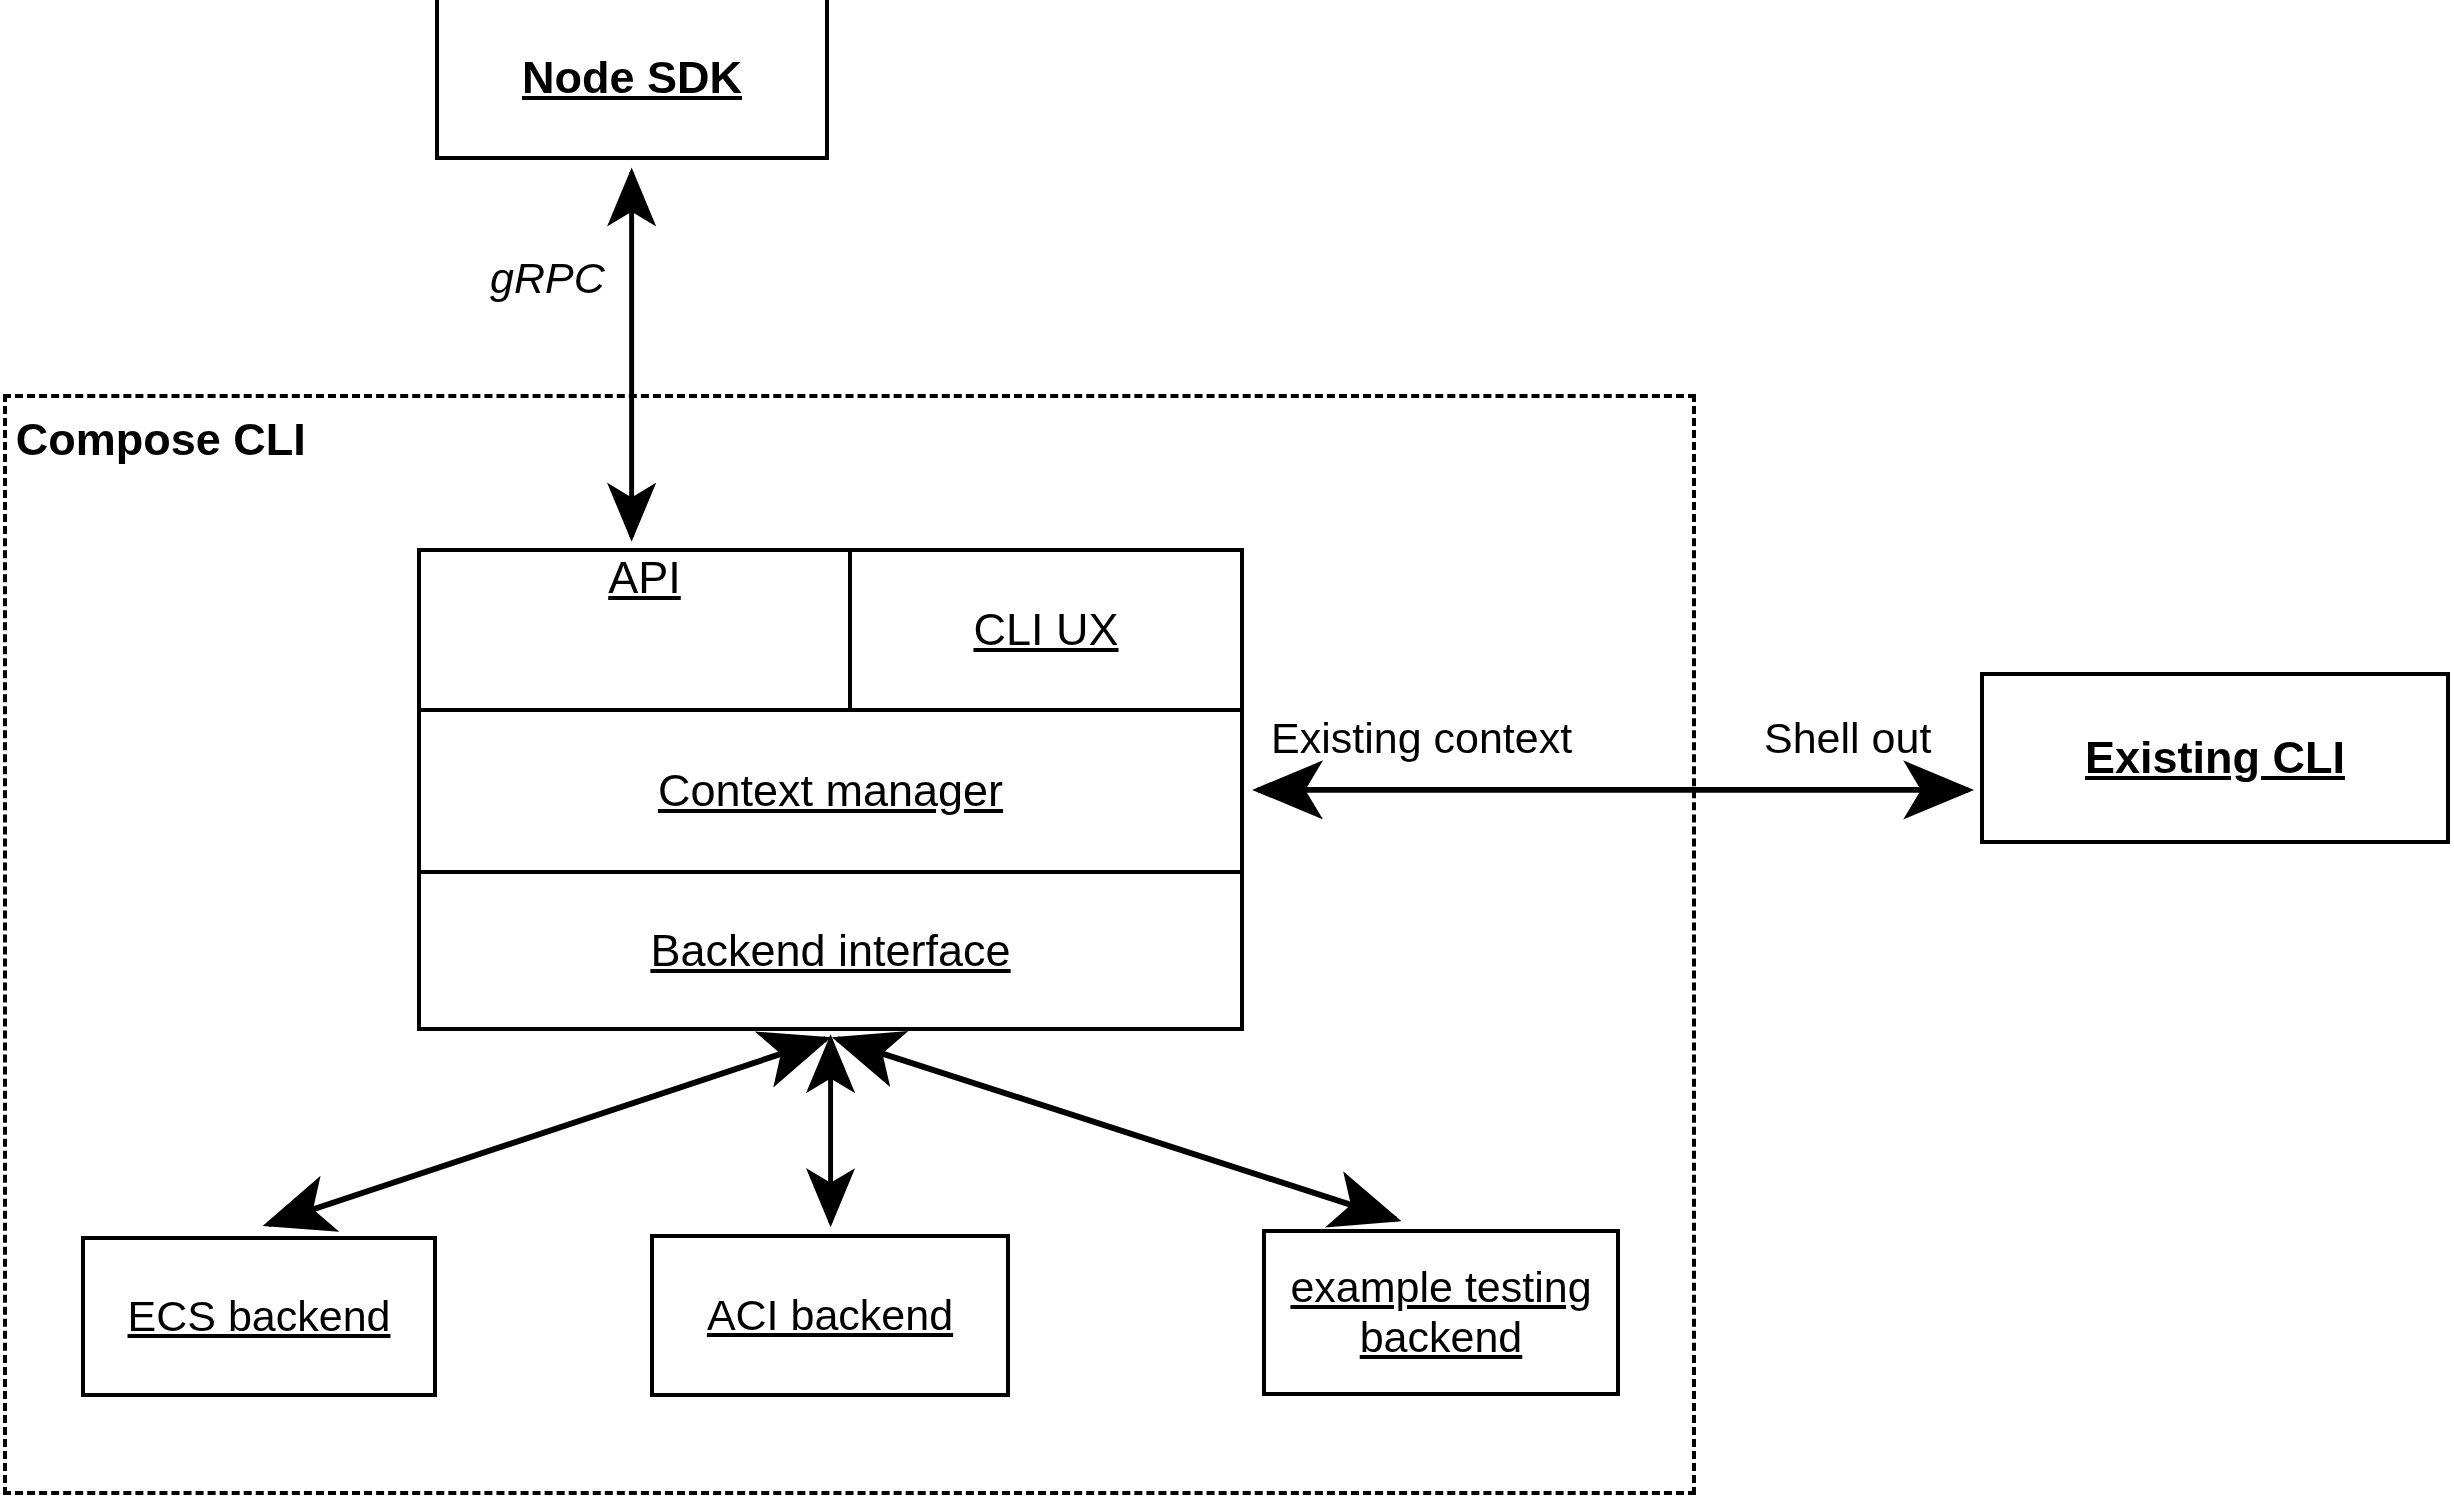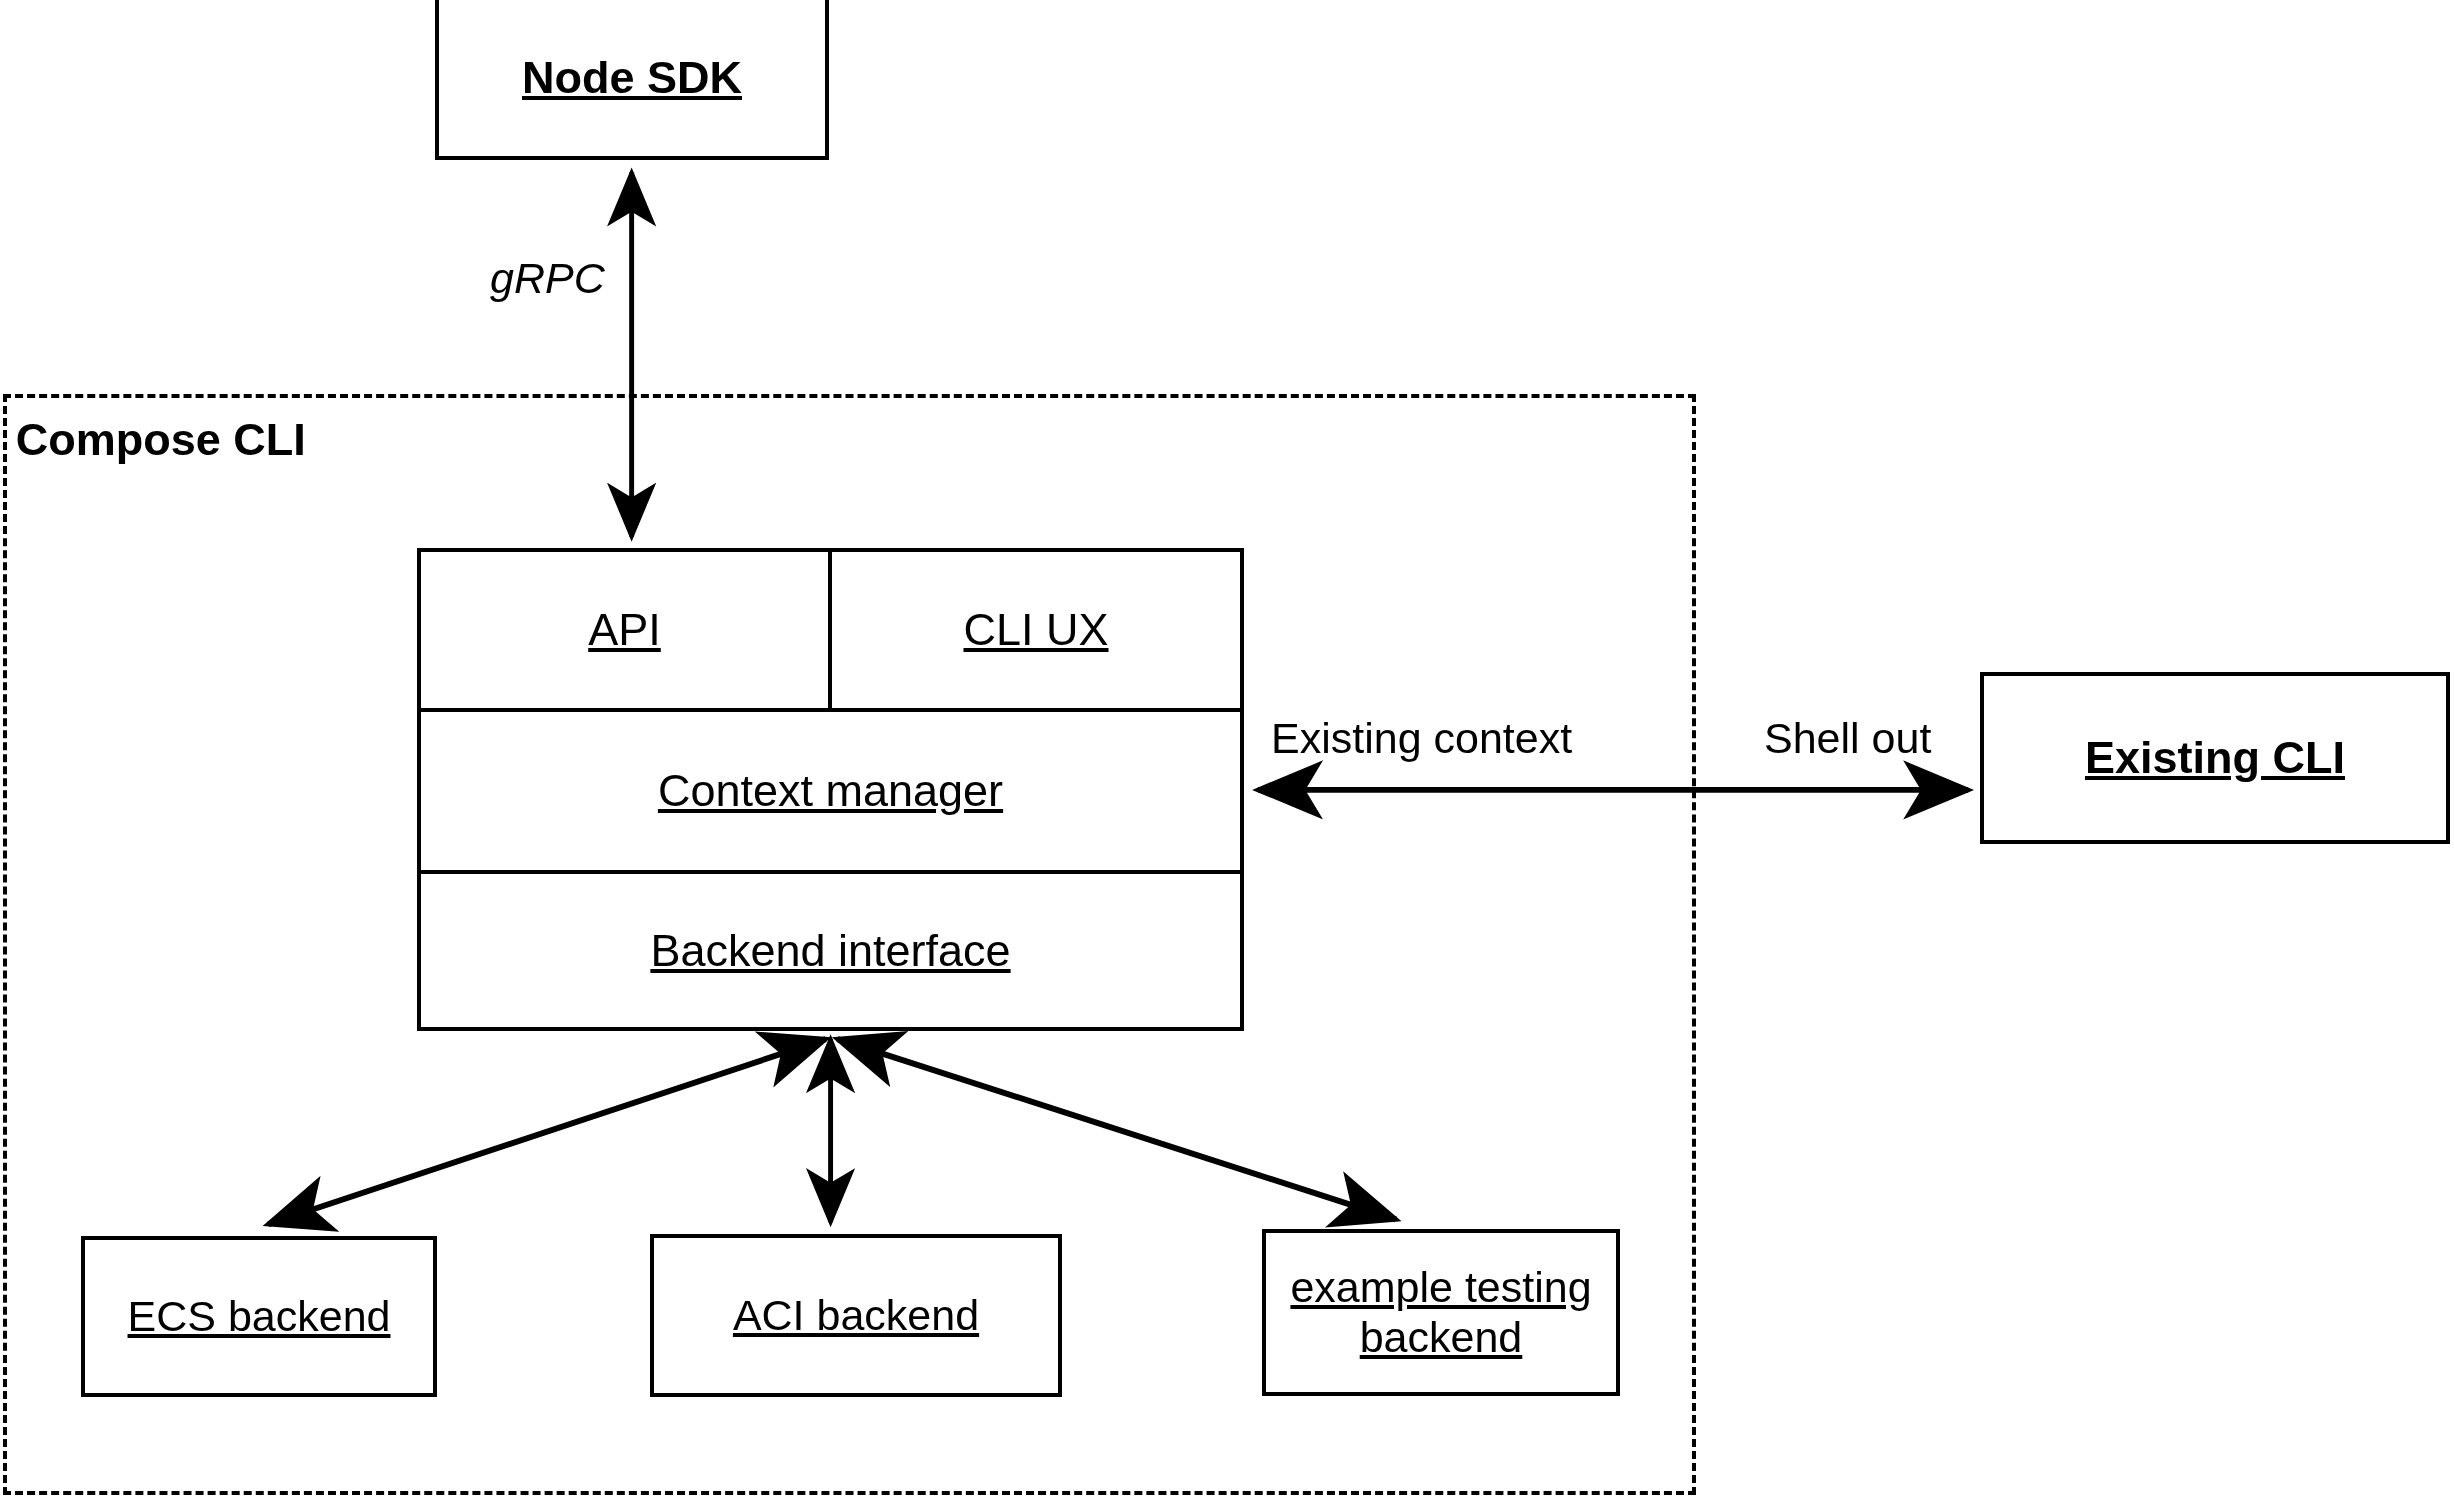--- a/index.html
+++ b/index.html
@@ -80,42 +80,42 @@
     flex-direction: column;
   }
   #stack-row-top {
     display: flex;
     flex: 0 0 156px;
     border-bottom: 4.9px solid #000000;
   }
   #stack-cell-api {
     flex: 0 0 407px;
     border-right: 4.9px solid #000000;
-    display: flex; align-items: center; justify-content: center;
+    display: flex; justify-content: center; padding-left: 20px;
   }
   #stack-cell-cliux {
     flex: 1;
     display: flex; align-items: center; justify-content: center;
   }
   #stack-row-context {
     flex: 0 0 158px;
     border-bottom: 4.9px solid #000000;
     display: flex; align-items: center; justify-content: center;
   }
   #stack-row-backend {
     flex: 1;
     display: flex; align-items: center; justify-content: center;
   }
   
   #existing-cli {
     left: 1980px; top: 672px; width: 470px; height: 172px;
   }
   
   #ecs-backend      { left: 81px;   top: 1236px; width: 356px; height: 161px; }
-  #aci-backend      { left: 650px;  top: 1234px; width: 412px; height: 163px; }
+  #aci-backend      { left: 650px;  top: 1234px; width: 360px; height: 163px; }
   #example-backend  { left: 1262px; top: 1229px; width: 358px; height: 167px; }
 
   
   .edge-label {
     position: absolute;
     font-size: 43px;
     white-space: nowrap;
   }
   #label-grpc            { left: 490px;  top: 254px; font-style: italic; }
   #label-existing-context{ left: 1271px; top: 714px; }

